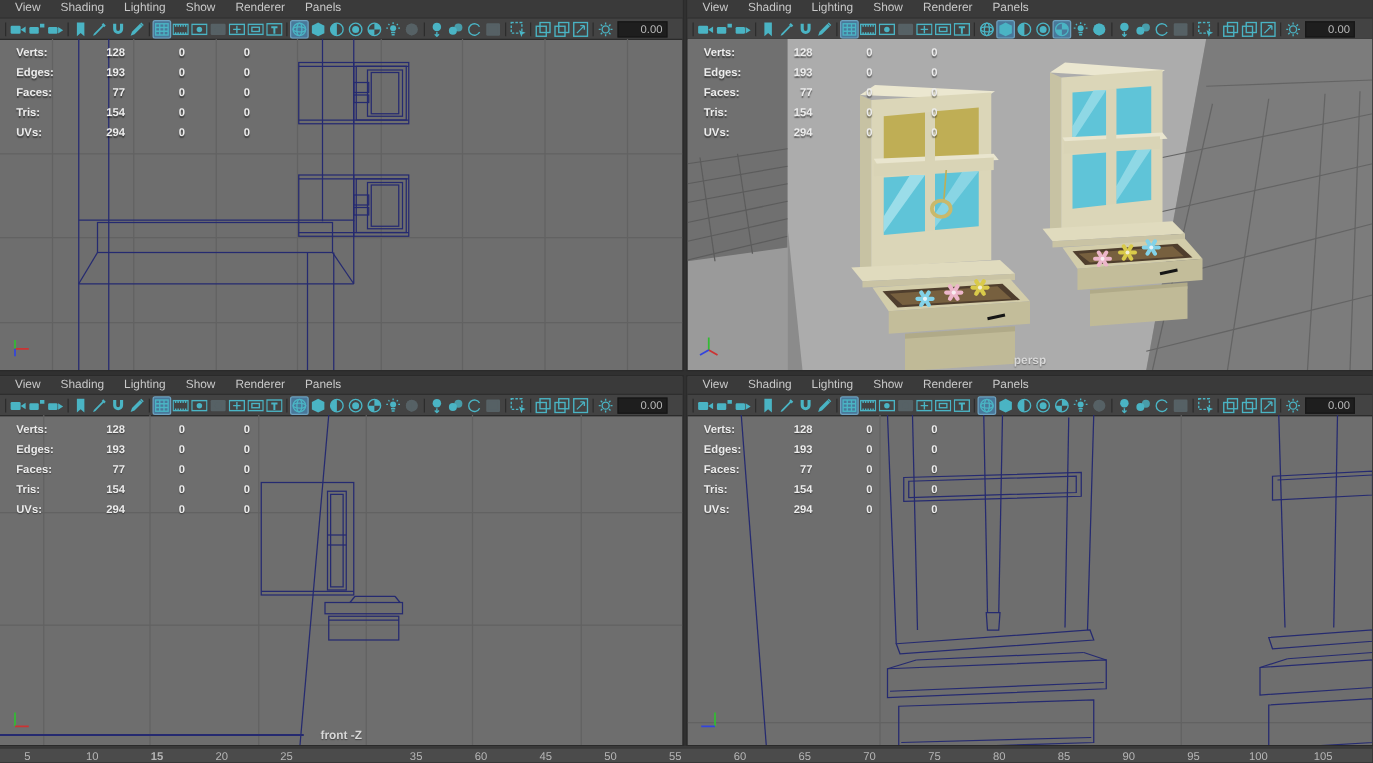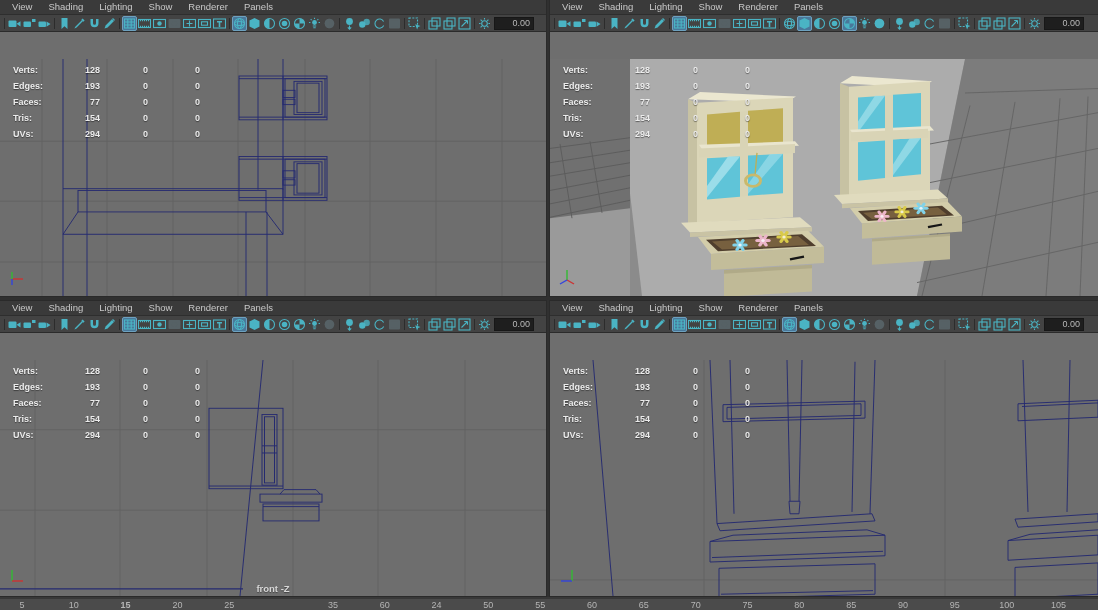--- a/index.html
+++ b/index.html
@@ -15,21 +15,21 @@
     color:#4ab4c4;border-radius:2px;flex:0 0 auto;box-sizing:border-box;}
   .ico svg{width:13px;height:13px;display:block;}
   .ico svg *{fill:currentColor;stroke:none;}
   .ico svg .s{fill:none;stroke:currentColor;stroke-width:1.1;}
   .ico.active{background:#49789a;border:1px solid #6da2c0;}
   .ico.dim{color:#566165;}
   .tsep{width:5px;height:15px;display:flex;align-items:center;justify-content:center;flex:0 0 auto;}
   .tsep::before{content:"";width:1px;height:11px;background:#2c2c2c;display:block;}
   .fps-box{margin-left:2px;background:#1e1e1e;border:1px solid #171717;color:#b9b9b9;
     font-size:9px;height:11px;line-height:11px;width:32px;text-align:right;padding:0 3px;flex:0 0 auto;}
-  .vp-canvas{position:absolute;left:0;right:0;top:31px;bottom:0;overflow:hidden;margin-top:28px;}
+  .vp-canvas{position:absolute;left:0;right:0;top:31px;bottom:0;overflow:hidden;}
   .scene{position:absolute;inset:0;width:100%;height:100%;}
   .hud{position:absolute;top:3px;left:0;pointer-events:none;}
   .hud .row{display:grid;grid-template-columns:46px 54px 48px 52px;height:16px;align-items:center;}
   .hud span{font-size:9px;font-weight:bold;color:#ececec;text-shadow:0 1px 1px rgba(0,0,0,.45);}
   .hud .lbl{text-align:left;padding-left:13px;}
   .hud .num{text-align:right;}
   .vp-label{position:absolute;bottom:2px;left:0;right:0;text-align:center;font-size:9.5px;
     font-weight:600;color:#d8d8d8;text-shadow:0 1px 1px rgba(0,0,0,.4);pointer-events:none;}
   .gizmo{position:absolute;left:8px;bottom:10px;width:20px;height:20px;pointer-events:none;}
   .ruler{position:absolute;left:0;top:597px;width:1098px;height:13px;background:#4b4b4b;
@@ -672,20 +672,21 @@
             <span class="num">294</span>
             <span class="num">0</span>
             <span class="num">0</span>
           </div>
         </div>
       <svg class="gizmo" viewBox="0 0 20 20">
         <line x1="9" y1="14" x2="9" y2="4" stroke="#33bb33" stroke-width="1.4"></line>
         <line x1="9" y1="14" x2="16" y2="18" stroke="#cc3333" stroke-width="1.4"></line>
         <line x1="9" y1="14" x2="2" y2="18" stroke="#3344dd" stroke-width="1.4"></line>
       </svg>
+      <span class="vp-label">persp</span>
     </div>
   </section>
 
   <section class="panel" style="left:0;top:301px;width:546px;height:295px">
     <div class="vp-menubar">
         <span class="mi">View</span>
         <span class="mi">Shading</span>
         <span class="mi">Lighting</span>
         <span class="mi">Show</span>
         <span class="mi">Renderer</span>
@@ -1229,21 +1230,21 @@
 
   <div class="ruler">
       <span class="tick" style="left: 2%;">5</span>
       <span class="tick" style="left: 6.72%;">10</span>
       <span class="tick" style="left: 11.44%; font-weight: bold;">15</span>
       <span class="tick" style="left: 16.16%;">20</span>
       <span class="tick" style="left: 20.88%;">25</span>
       <span class="tick" style="left: 25.6%; margin-top: 48px;">30</span>
       <span class="tick" style="left: 30.32%;">35</span>
       <span class="tick" style="left: 35.04%;">60</span>
-      <span class="tick" style="left: 39.76%;">24</span>
+      <span class="tick" style="left: 39.76%;">45</span>
       <span class="tick" style="left: 44.48%;">50</span>
       <span class="tick" style="left: 49.2%;">55</span>
       <span class="tick" style="left: 53.92%;">60</span>
       <span class="tick" style="left: 58.64%;">65</span>
       <span class="tick" style="left: 63.36%;">70</span>
       <span class="tick" style="left: 68.08%;">75</span>
       <span class="tick" style="left: 72.8%;">80</span>
       <span class="tick" style="left: 77.52%;">85</span>
       <span class="tick" style="left: 82.24%;">90</span>
       <span class="tick" style="left: 86.96%;">95</span>

